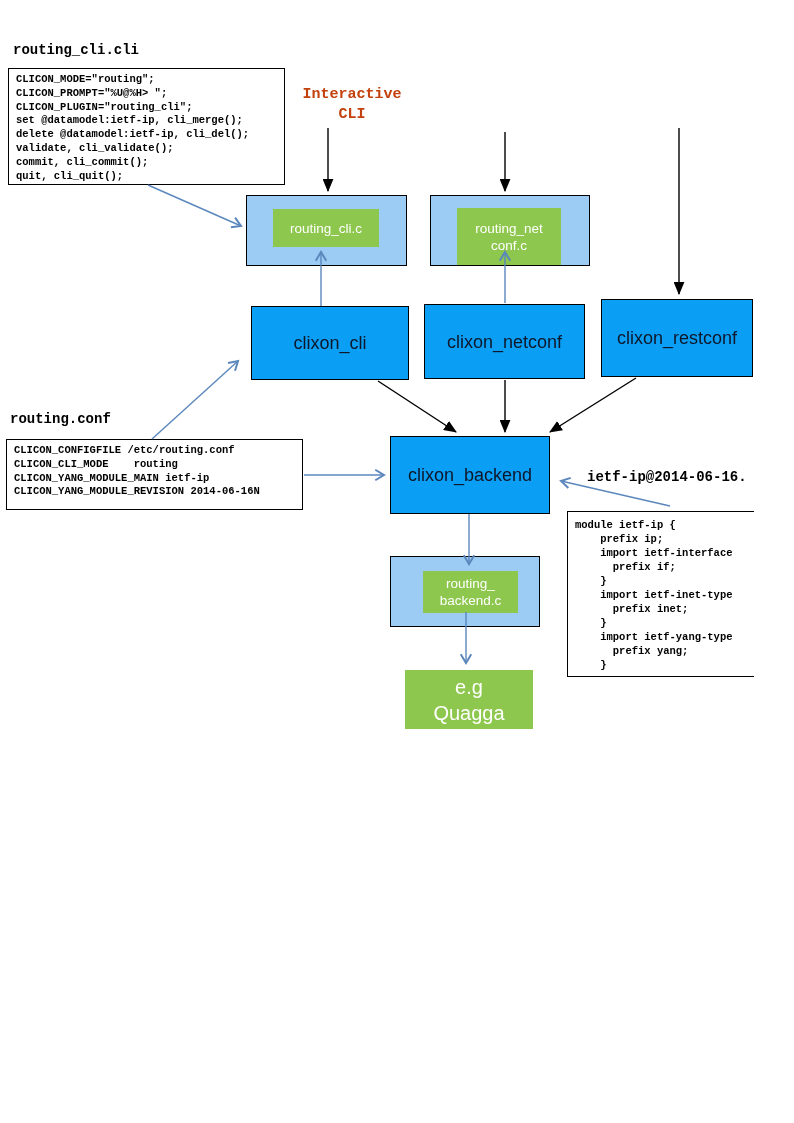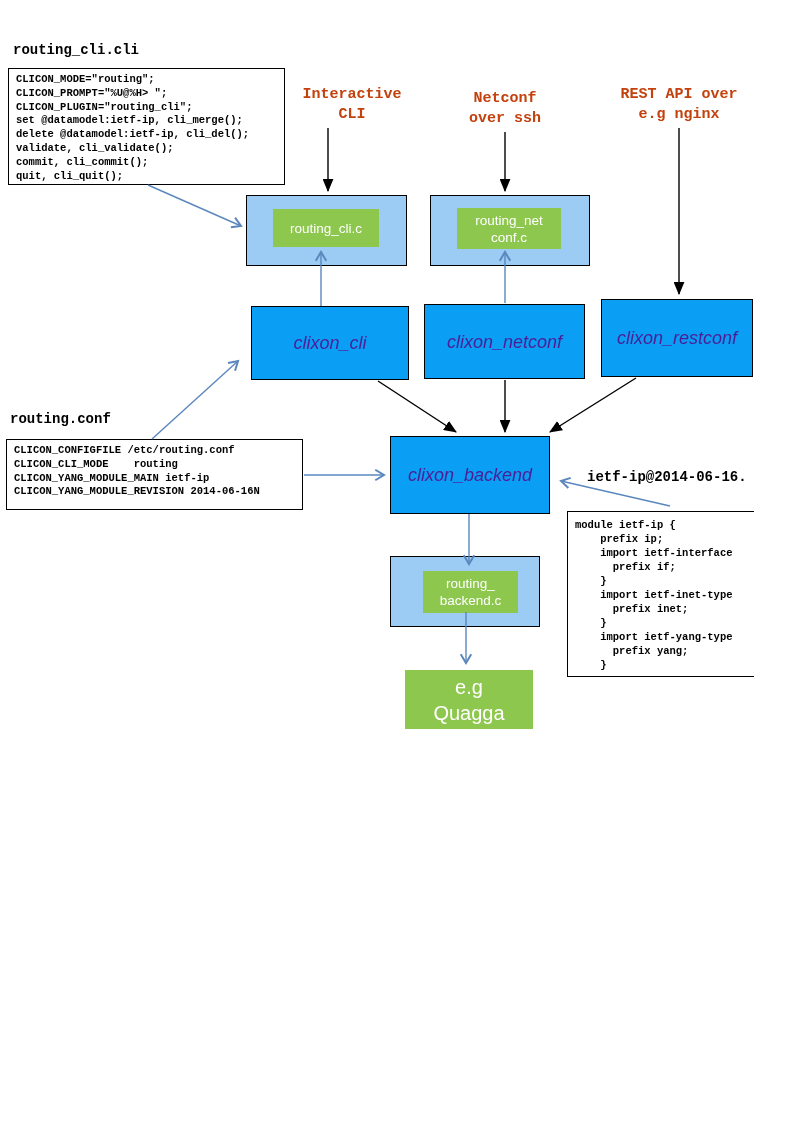--- a/index.html
+++ b/index.html
@@ -26,22 +26,22 @@
     color:#000;white-space:pre;padding:4px 7px;
   }
   .big-label{
     position:absolute;
     font:bold 15px/20px "Liberation Mono",monospace;
     color:#c2410c;white-space:pre;text-align:center;
   }
   .node{
     position:absolute;box-sizing:border-box;
     background:var(--bright-blue);border:1px solid #000;
-    color:#4c1d95;font-size:18px;line-height:22px;
-    display:flex;align-items:center;justify-content:center;text-align:center;font-style:italic;
+    color:#0f172a;font-size:18px;line-height:22px;
+    display:flex;align-items:center;justify-content:center;text-align:center;
   }
   .plugin-box{
     position:absolute;box-sizing:border-box;
     background:var(--light-blue);border:1px solid #000;
   }
   .green-chip{
     position:absolute;box-sizing:border-box;
     background:var(--green);color:#fff;
     font-size:13.5px;line-height:17px;
     display:flex;align-items:center;justify-content:center;
@@ -97,30 +97,26 @@
 CLICON_PROMPT="%U@%H&gt; ";
 CLICON_PLUGIN="routing_cli";
 set @datamodel:ietf-ip, cli_merge();
 delete @datamodel:ietf-ip, cli_del();
 validate, cli_validate();
 commit, cli_commit();
 quit, cli_quit();</div>
 
   <div class="big-label" style="left:296px;top:53px;width:112px">Interactive
 CLI</div>
-  <div class="big-label" style="left:449px;top:57px;width:112px">Netconf
-over ssh</div>
-  <div class="big-label" style="left:612px;top:53px;width:134px">REST API over
-e.g nginx</div>
 
   <div class="plugin-box" style="left:246px;top:163px;width:161px;height:71px">
     <div class="green-chip" style="left:26px;top:13px;width:106px;height:38px">routing_cli.c</div>
   </div>
   <div class="plugin-box" style="left:430px;top:163px;width:160px;height:71px">
-    <div class="green-chip" style="left:26px;top:12px;width:104px;height:41px">routing_net
+    <div class="green-chip" style="left:26px;top:12px;width:104px;height:57px">routing_net
 conf.c</div>
   </div>
 
   <div class="node" style="left:251px;top:274px;width:158px;height:74px">clixon_cli</div>
   <div class="node" style="left:424px;top:272px;width:161px;height:75px">clixon_netconf</div>
   <div class="node" style="left:601px;top:267px;width:152px;height:78px">clixon_restconf</div>
 
   <div class="node" style="left:390px;top:404px;width:160px;height:78px">clixon_backend</div>
 
   <div class="file-title" style="left:10px;top:378px">routing.conf</div>

